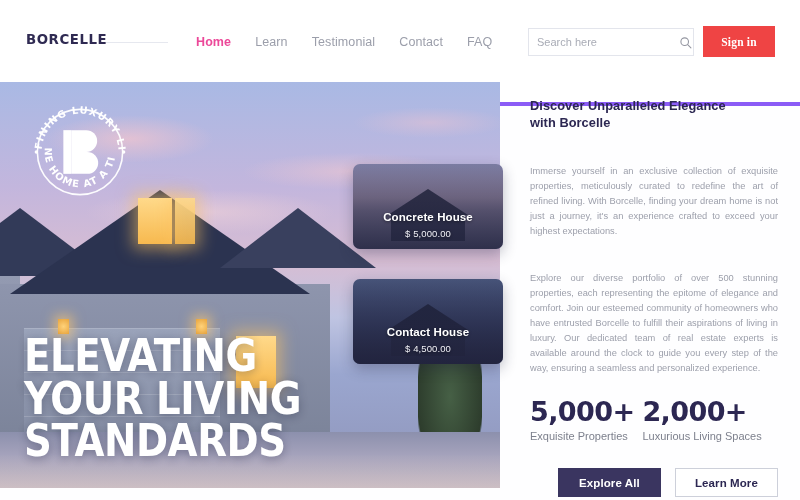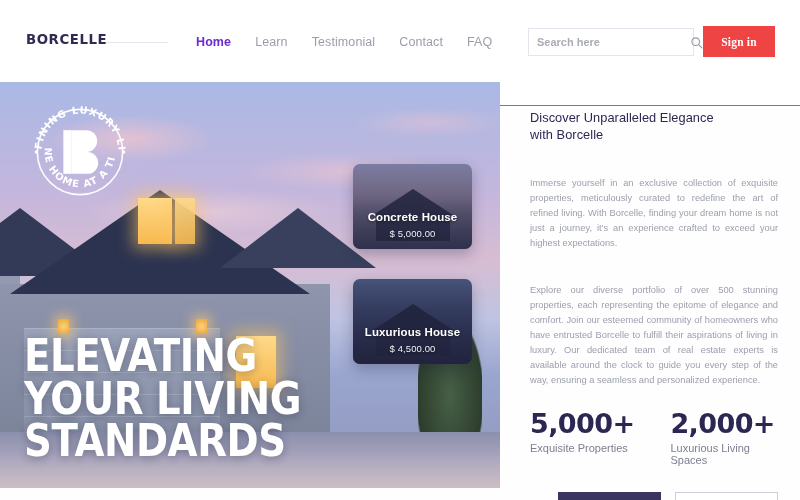--- a/index.html
+++ b/index.html
@@ -9,21 +9,21 @@
     background: #ffffff;
     font-family: "Liberation Sans", sans-serif;
   }
   .page { position: relative; width: 800px; height: 500px; background: #fefeff; }
 
   
   .header {
     position: absolute; top: 0; left: 0;
     width: 800px; height: 106px;
     background: #ffffff;
-    border-bottom: 1px solid #8b5cf6;
+    border-bottom: 4px solid #8b5cf6;
     display: flex; align-items: center; padding-left: 17px;
   }
   .brand {
     position: absolute; left: 26px; top: 31px;
     font-family: "DejaVu Sans", sans-serif;
     font-size: 14.5px; font-weight: 700;
     letter-spacing: 0.6px;
     color: #2f2a52;
     transform: scaleX(0.92);
     transform-origin: left center;
@@ -34,32 +34,32 @@
     background: #e6e8ef;
   }
   .nav {
     position: absolute; left: 195px; top: 33px;
     display: flex; align-items: center; gap: 22px;
   }
   .nav-link {
     font-size: 12.5px; color: #9b9eaa; letter-spacing: 0.1px;
     white-space: nowrap; cursor: pointer; padding: 2px 1px;
   }
-  .nav-link.active { color: #6d28d9; font-weight: 700; }
+  .nav-link.active { color: #ec4899; font-weight: 700; }
 
   .search-box {
     position: absolute; left: 528px; top: 28px;
     width: 166px; height: 28px;
     border: 1px solid #e3e5ec; background: #fff;
     display: flex; align-items: center; padding: 0 8px;
   }
   .search-input {
     flex: 1; border: none; outline: none;
     font-family: "Liberation Sans", sans-serif;
-    font-size: 11px; color: #4a4a55; background: transparent; font-weight: bold;
+    font-size: 11px; color: #4a4a55; background: transparent;
   }
   .search-input::placeholder { color: #a9acb6; }
   .search-icon { width: 13px; height: 13px; flex: 0 0 auto; opacity: .75; }
 
   .signin-btn {
     position: absolute; left: 703px; top: 26px;
     width: 72px; height: 31px;
     background: #ef4444; color: #fff; border: none;
     font-family: Liberation Serif, serif;
     font-size: 11.5px; font-weight: 700; letter-spacing: .2px;
@@ -172,21 +172,21 @@
     transform: scaleX(0.88);
     transform-origin: left bottom;
     text-shadow: 0 2px 10px rgba(20,22,48,.32);
   }
   .headline div { white-space: nowrap; }
 
   
   .cards { position: absolute; left: 353px; top: 164px; width: 126px; }
   .card {
     position: relative;
-    width: 119px; height: 85px;
+    width: 150px; height: 85px;
     border-radius: 7px;
     overflow: hidden;
     margin-bottom: 30px;
     box-shadow: 0 5px 14px rgba(30,32,60,.30);
     cursor: pointer;
   }
   .card-img { position: absolute; inset: 0; }
   .card-1 .card-img { background: linear-gradient(#8e8fb8 0%, #b2a0bd 40%, #7d7fa4 100%); }
   .card-2 .card-img { background: linear-gradient(#4f5e86 0%, #3d4a74 55%, #2b3354 100%); }
   .card-3 .card-img { background: linear-gradient(#4a5a4a 0%, #3a4440 55%, #2b3130 100%); }
@@ -217,30 +217,30 @@
   .card-price {
     position: absolute; left: 0; right: 0; bottom: 10px;
     text-align: center; color: #f0f0f6;
     font-size: 9.5px; letter-spacing: .1px;
     text-shadow: 0 1px 3px rgba(0,0,0,.45);
   }
 
   
   .panel { position: absolute; left: 530px; top: 98px; width: 248px; }
   .panel-title {
-    font-size: 12.8px; font-weight: 400; color: #2c2752;
-    line-height: 1.32; letter-spacing: .05px; margin-top: 12px;
+    font-size: 12.8px; font-weight: 700; color: #2c2752;
+    line-height: 1.32; letter-spacing: .05px;
   }
   .panel-p {
     margin-top: 32px;
     font-size: 9.3px; line-height: 1.62;
     color: #9c9fab;
     text-align: justify;
   }
-  .stats { margin-top: 22px; display: flex; gap: 36px; }
+  .stats { margin-top: 22px; display: flex; gap: 8px; }
   .stat-num {
     font-family: "DejaVu Sans", sans-serif;
     font-size: 27px; font-weight: 700; color: #2c2752;
     letter-spacing: -0.6px; line-height: 1;
   }
   .stat-label { margin-top: 5px; font-size: 11px; color: #7d808d; }
   .ctas { margin-top: 26px; display: flex; gap: 14px; }
   .btn {
     height: 29px; width: 118px;
     font-family: "Liberation Sans", sans-serif;
@@ -356,21 +356,21 @@
     </div>
 
     <div class="card card-2">
       <div class="card-img">
         <div class="card-house">
             <div class="ch-roof"></div>
             <div class="ch-body"></div>
           </div>
       </div>
       <div class="card-scrim"></div>
-      <div class="card-title">Luxurious House</div>
+      <div class="card-title">Contact House</div>
       <div class="card-price">$ 4,500.00</div>
     </div>
 
 
   </div>
 
   <div class="panel">
     <div class="panel-title">
       <div>Discover Unparalleled Elegance</div>
       <div>with Borcelle</div>

